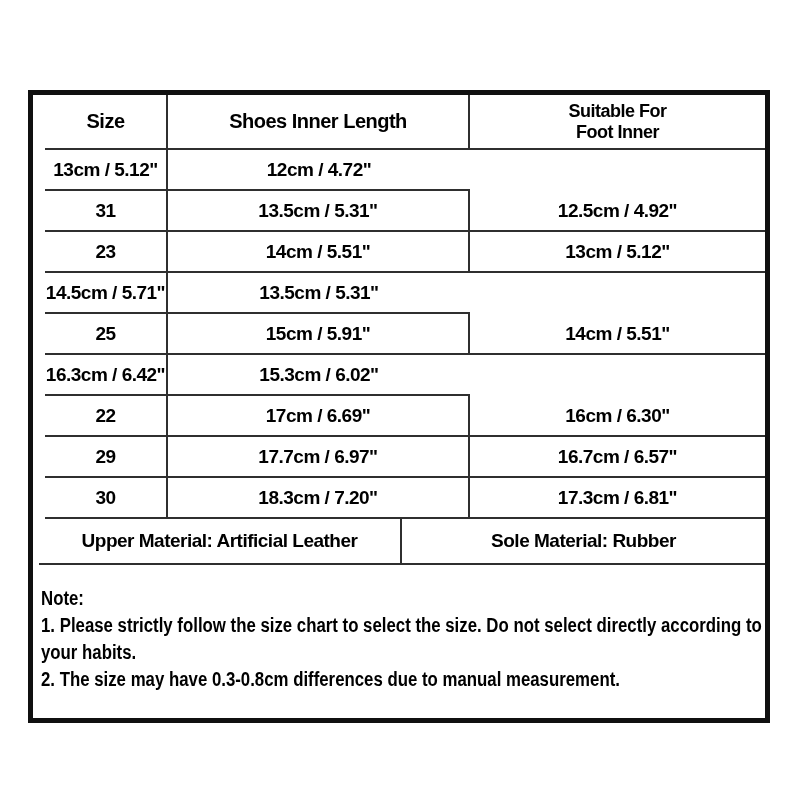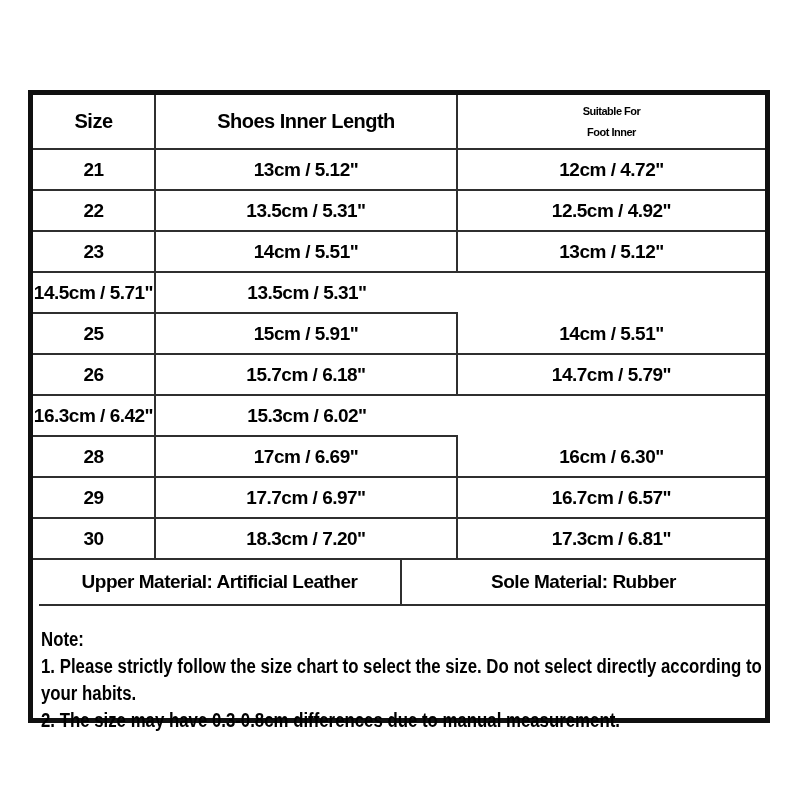--- a/index.html
+++ b/index.html
@@ -16,34 +16,34 @@
   .chart-box {
     position: absolute;
     left: 28px;
     top: 90px;
     width: 742px;
     height: 633px;
     border: 5px solid #101010;
     box-sizing: border-box;
     background: #ffffff;
   }
-  .trow { display: grid; grid-template-columns: 123px 302px 1fr; }
+  .trow { display: grid; grid-template-columns: 123px 302px 1fr; margin-left: 12px; }
   .cell {
     display: flex;
     flex-direction: column;
     align-items: center;
     justify-content: center;
     text-align: center;
     box-sizing: border-box;
     border-bottom: 2px solid #2f2f2f;
     letter-spacing: -0.5px;
   }
   .c1, .c2 { border-right: 2px solid #2f2f2f; }
   .head .cell { height: 55px; font-size: 20px; }
-  .head .c3 { font-size: 11px; line-height: 21px; }
+  .head .c3 { font-size: 18px; line-height: 21px; }
   .drow .cell { height: 41px; font-size: 19px; }
   .mat-row { display: grid; grid-template-columns: 1fr 1fr; margin-left: 6px; }
   .mat-cell {
     height: 46px;
     display: flex;
     align-items: center;
     justify-content: center;
     box-sizing: border-box;
     border-bottom: 2px solid #2f2f2f;
     font-size: 19px;
@@ -69,54 +69,48 @@
     <div class="trow head">
       <div class="cell c1">Size</div>
       <div class="cell c2">Shoes Inner Length</div>
       <div class="cell c3">
         <div>Suitable For</div>
         <div>Foot Inner</div>
       </div>
     </div>
 
     <div class="trow drow">
-      <div class="cell c1">21</div>
       <div class="cell c2">13cm / 5.12"</div>
       <div class="cell c3">12cm / 4.72"</div>
     </div>
     <div class="trow drow">
-      <div class="cell c1">22</div>
+      <div class="cell c1">31</div>
       <div class="cell c2">13.5cm / 5.31"</div>
       <div class="cell c3">12.5cm / 4.92"</div>
     </div>
     <div class="trow drow">
       <div class="cell c1">23</div>
       <div class="cell c2">14cm / 5.51"</div>
       <div class="cell c3">13cm / 5.12"</div>
     </div>
     <div class="trow drow">
       <div class="cell c2">14.5cm / 5.71"</div>
       <div class="cell c3">13.5cm / 5.31"</div>
     </div>
     <div class="trow drow">
       <div class="cell c1">25</div>
       <div class="cell c2">15cm / 5.91"</div>
       <div class="cell c3">14cm / 5.51"</div>
     </div>
     <div class="trow drow">
-      <div class="cell c1">26</div>
-      <div class="cell c2">15.7cm / 6.18"</div>
-      <div class="cell c3">14.7cm / 5.79"</div>
-    </div>
-    <div class="trow drow">
       <div class="cell c2">16.3cm / 6.42"</div>
       <div class="cell c3">15.3cm / 6.02"</div>
     </div>
     <div class="trow drow">
-      <div class="cell c1">28</div>
+      <div class="cell c1">22</div>
       <div class="cell c2">17cm / 6.69"</div>
       <div class="cell c3">16cm / 6.30"</div>
     </div>
     <div class="trow drow">
       <div class="cell c1">29</div>
       <div class="cell c2">17.7cm / 6.97"</div>
       <div class="cell c3">16.7cm / 6.57"</div>
     </div>
     <div class="trow drow">
       <div class="cell c1">30</div>

